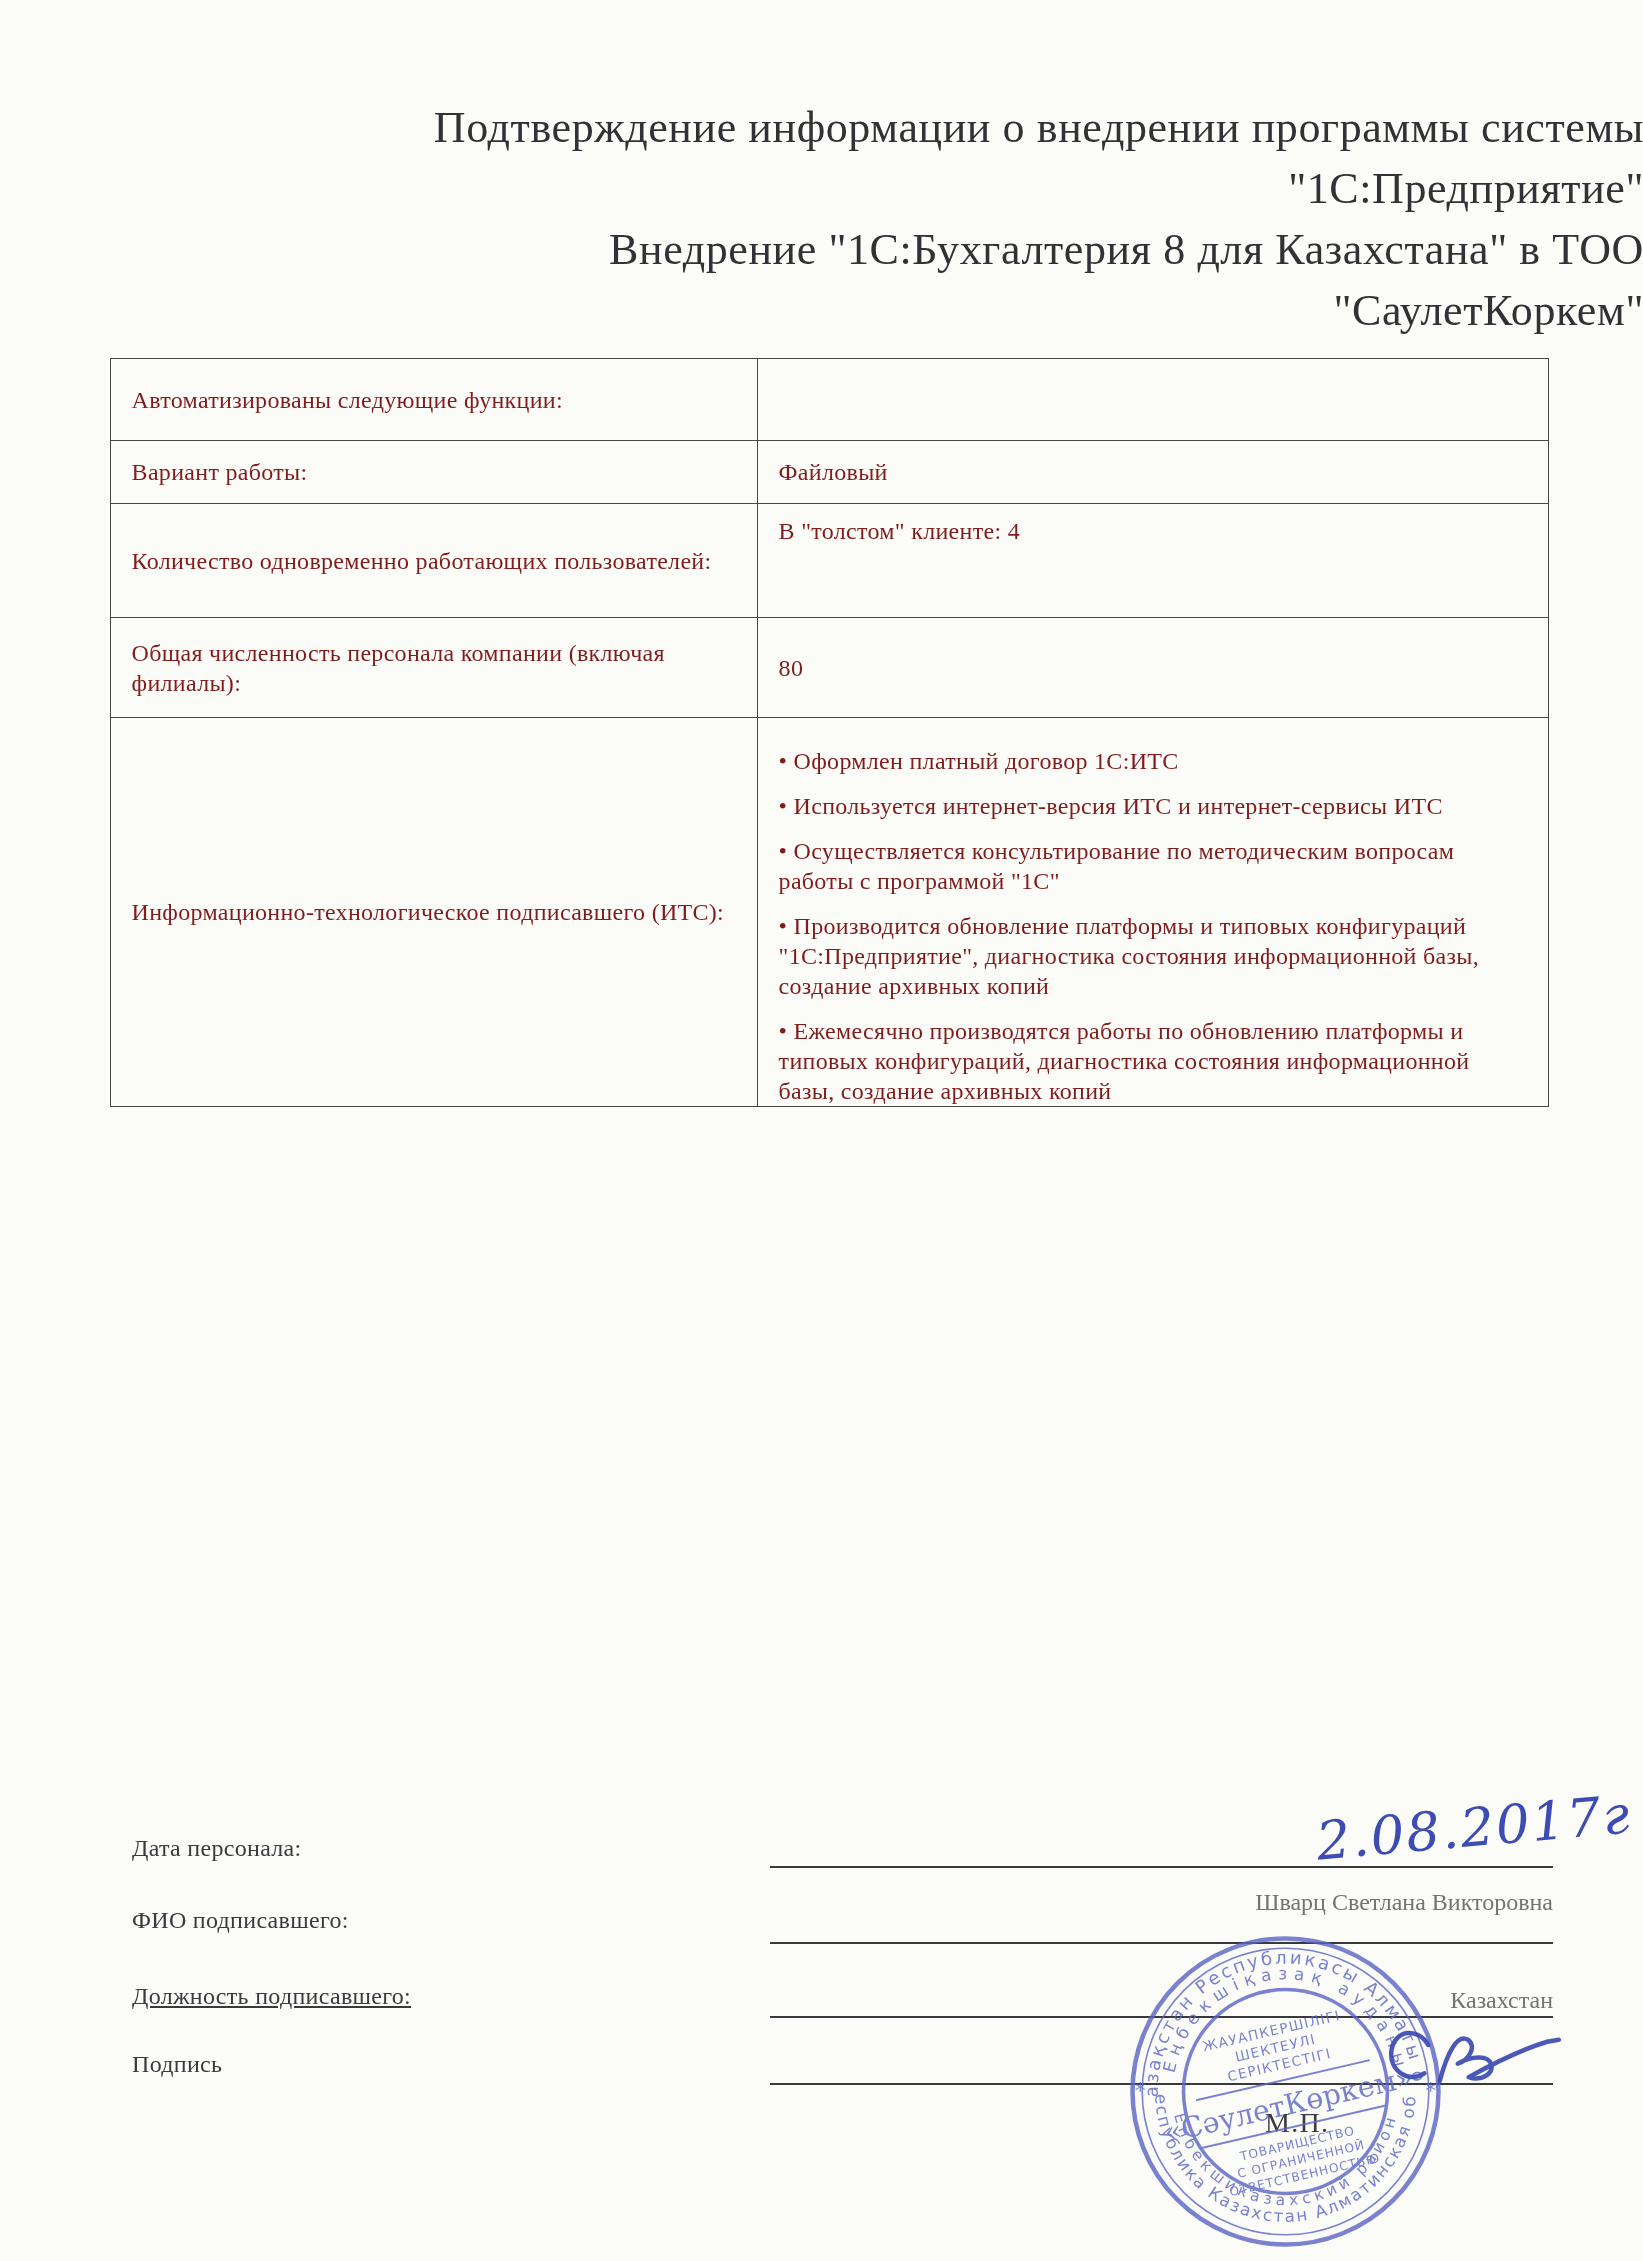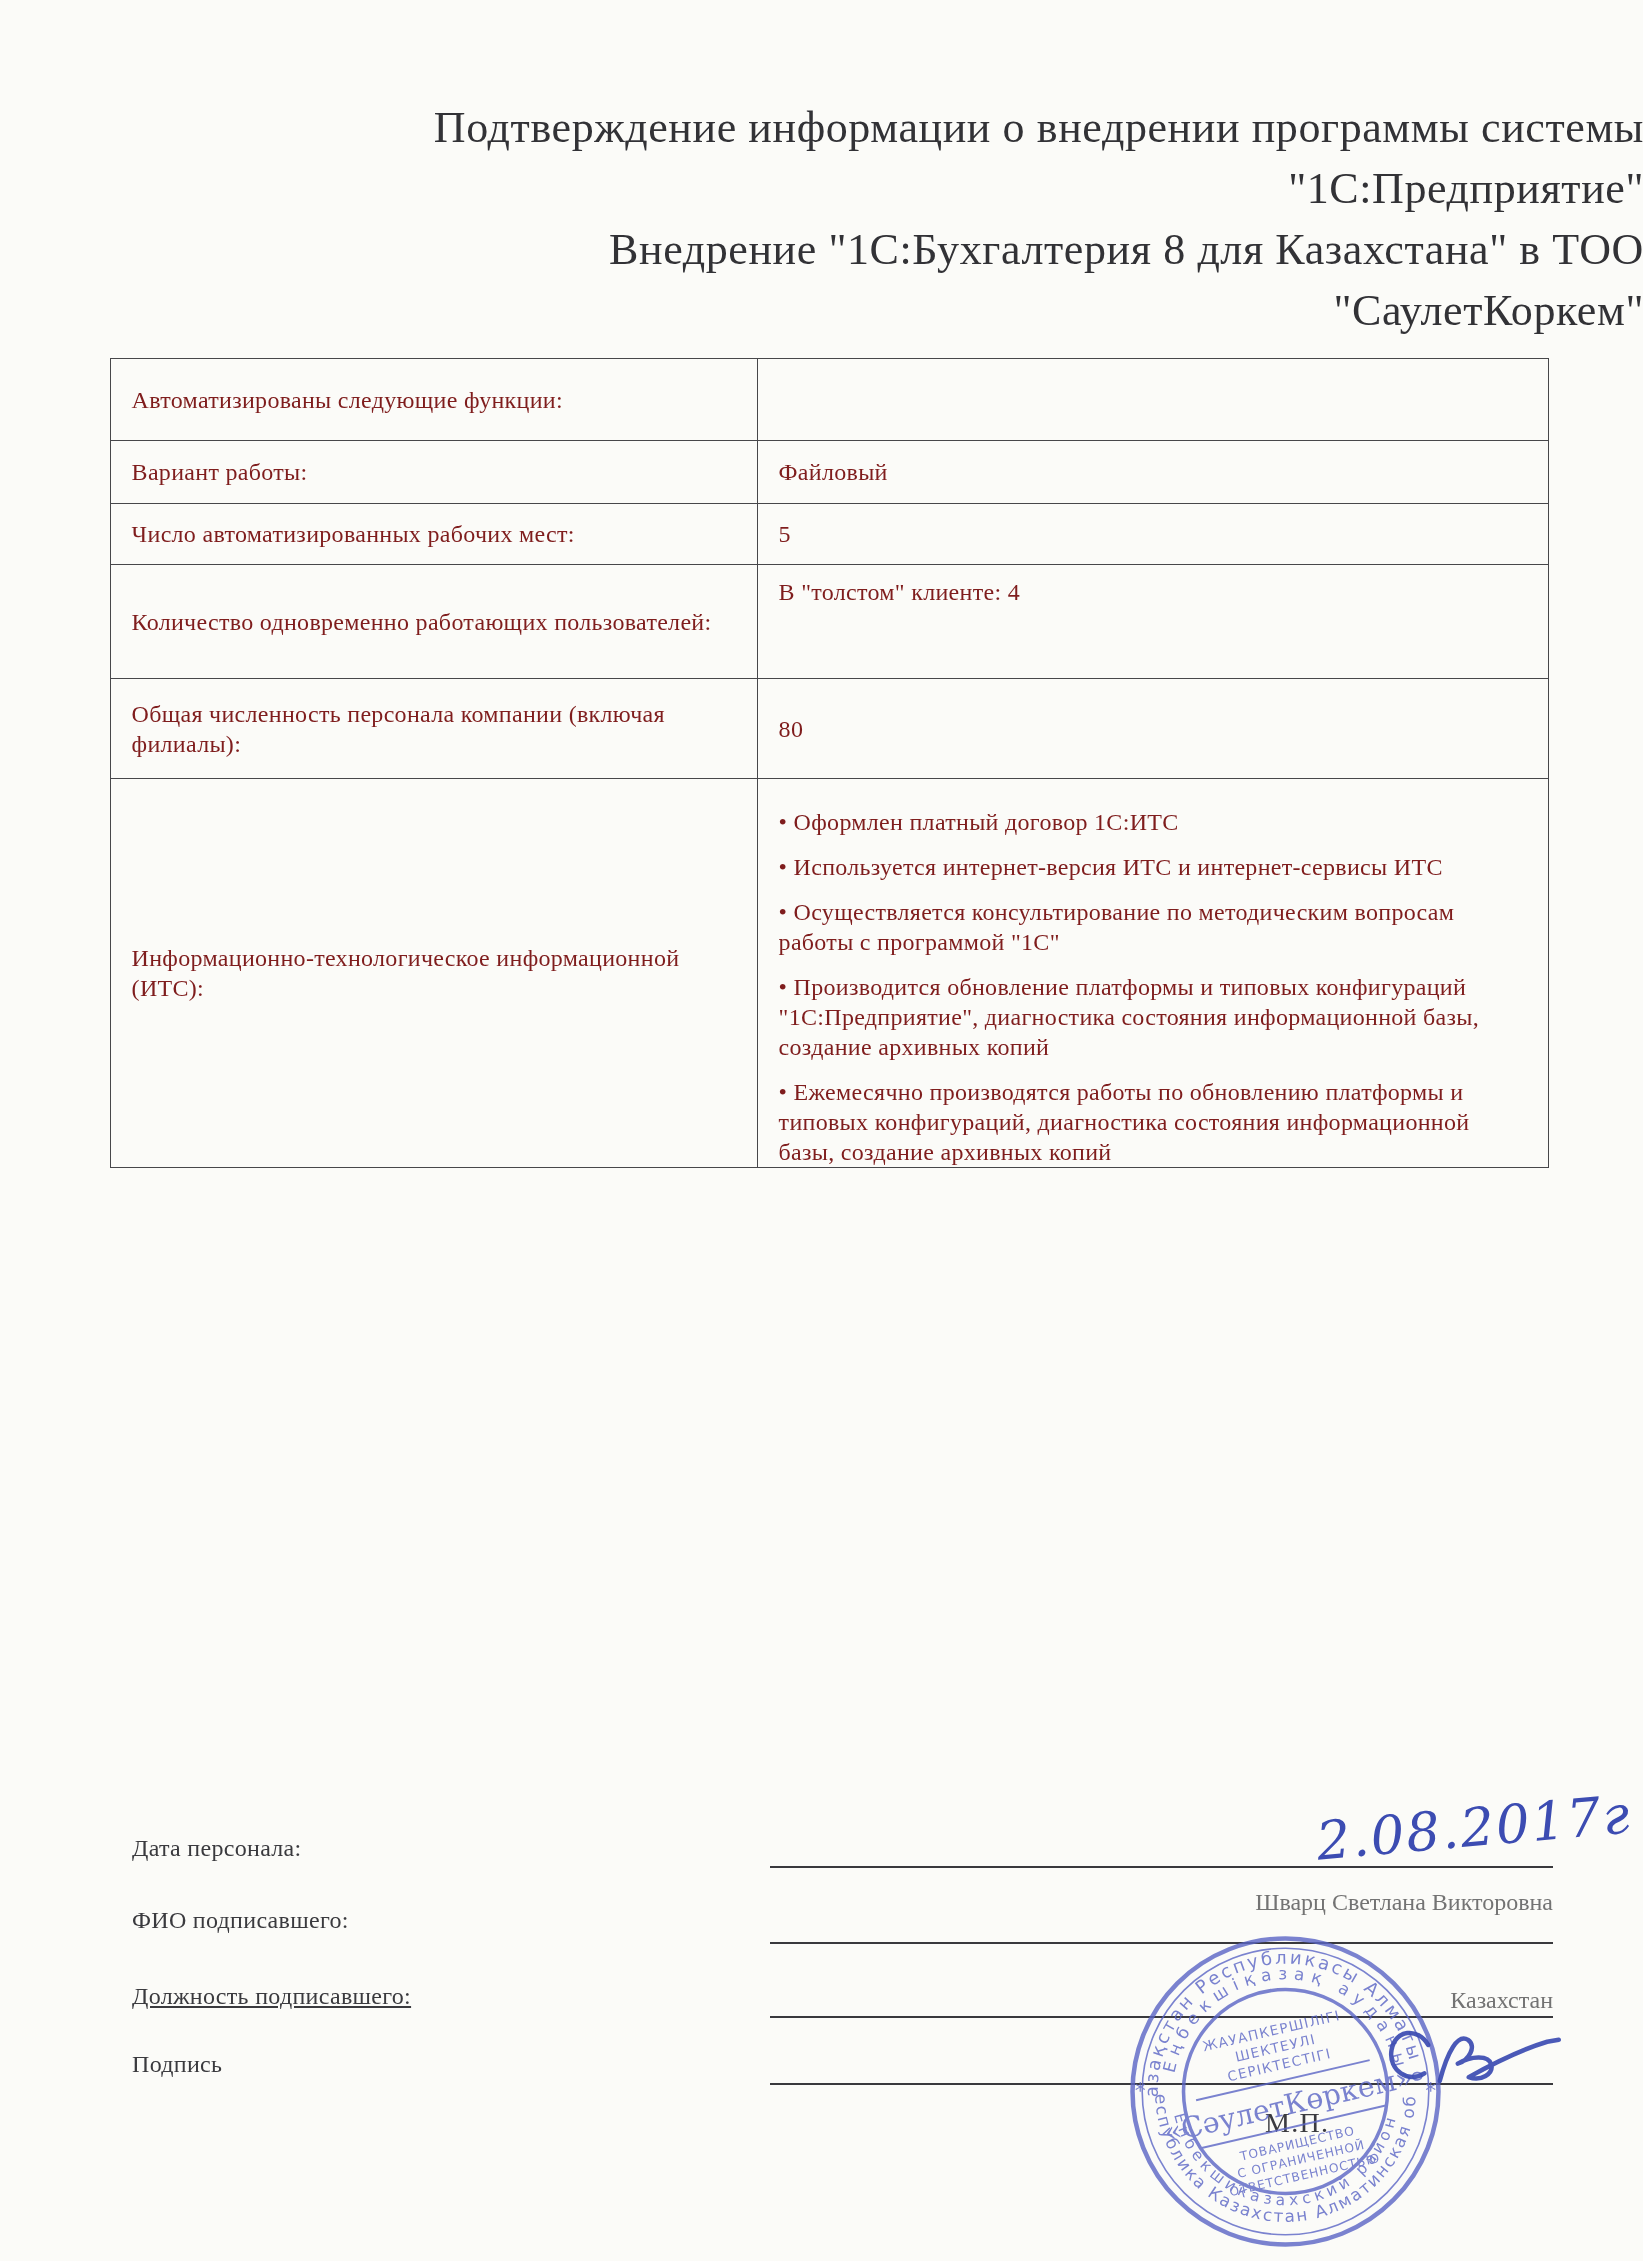--- a/index.html
+++ b/index.html
@@ -110,34 +110,30 @@
       </colgroup>
     <tbody>
       <tr class="r0">
         <td class="lbl">Автоматизированы следующие функции:</td>
         <td class="val"></td>
       </tr>
       <tr class="r1">
         <td class="lbl">Вариант работы:</td>
         <td class="val">Файловый</td>
       </tr>
-      <tr class="r2">
-        <td class="lbl">Число автоматизированных рабочих мест:</td>
-        <td class="val">5</td>
-      </tr>
       <tr class="r3">
         <td class="lbl">Количество одновременно работающих пользователей:</td>
         <td class="val">В "толстом" клиенте: 4</td>
       </tr>
       <tr class="r4">
         <td class="lbl">Общая численность персонала компании (включая филиалы):</td>
         <td class="val">80</td>
       </tr>
       <tr class="r5">
-        <td class="lbl">Информационно-технологическое информационной (ИТС):</td>
+        <td class="lbl">Информационно-технологическое подписавшего (ИТС):</td>
         <td class="val">
           <div class="bullet">• Оформлен платный договор 1С:ИТС</div>
           <div class="bullet">• Используется интернет-версия ИТС и интернет-сервисы ИТС</div>
           <div class="bullet">• Осуществляется консультирование по методическим вопросам работы с программой "1С"</div>
           <div class="bullet">• Производится обновление платформы и типовых конфигураций "1С:Предприятие", диагностика состояния информационной базы, создание архивных копий</div>
           <div class="bullet">• Ежемесячно производятся работы по обновлению платформы и типовых конфигураций, диагностика состояния информационной базы, создание архивных копий</div>
         </td>
       </tr>
     </tbody>
   </table>

